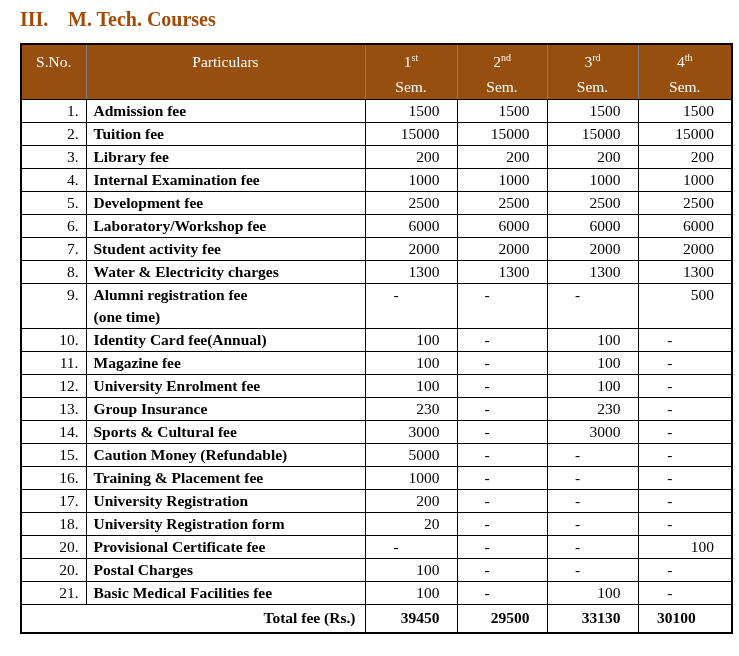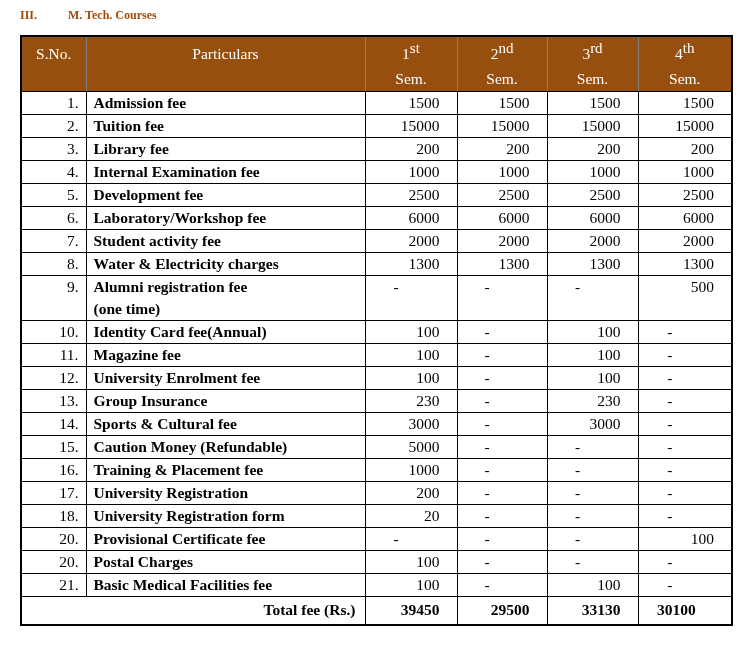--- a/index.html
+++ b/index.html
@@ -10,21 +10,21 @@
     color: #000;
     overflow: hidden;
   }
   .page { position: relative; width: 739px; height: 656px; }
 
   
   .heading {
     display: flex;
     padding: 8px 0 0 20px;
     font-weight: bold;
-    font-size: 12px;
+    font-size: 20px;
     color: #A34A08;
   }
   .heading .sec-num { width: 48px; }
 
   
   table.fee-table {
     margin: 12px 0 0 20px;
     width: 711px;
     border-collapse: collapse;
     table-layout: fixed;
@@ -45,21 +45,21 @@
     height: 53px;
     vertical-align: top;
     padding-top: 4px;
     line-height: 25px;
     border: 1px solid #808080;
     border-top: 2px solid #000;
     border-bottom: 1px solid #000;
   }
   thead th:first-child { border-left: 2px solid #000; }
   thead th:last-child  { border-right: 2px solid #000; }
-  thead sup { font-size: 15px; vertical-align: super; line-height: 0; }
+  thead sup { font-size: 10px; vertical-align: super; line-height: 0; }
 
   tbody td {
     border: 1px solid #000;
     height: 23px;
     vertical-align: top;
     line-height: 22px;
     overflow: hidden;
     white-space: nowrap;
   }
   tbody td.sno  { text-align: right; padding-right: 7px; }

